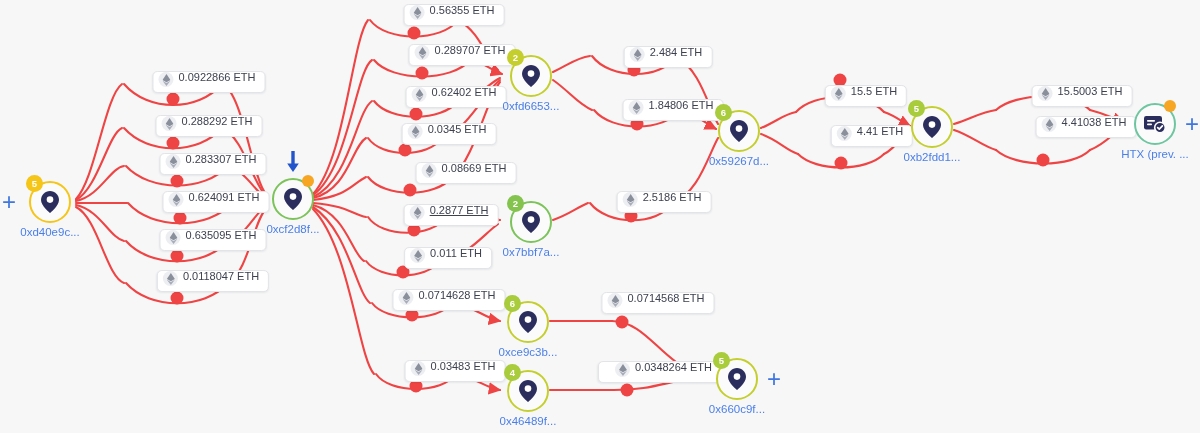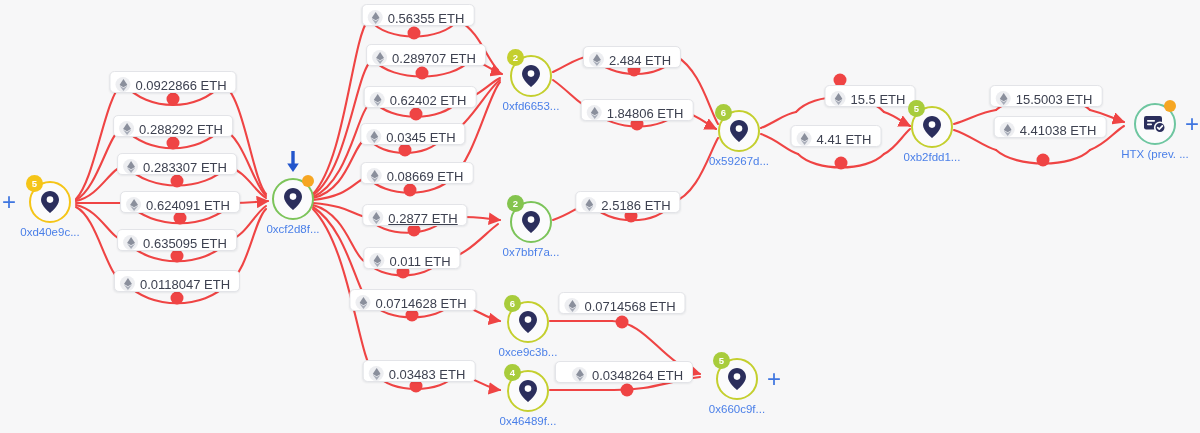--- a/index.html
+++ b/index.html
@@ -22,33 +22,34 @@
     left: 0;
     top: 0;
     width: 1200px;
     height: 433px;
   }
 
   
   .amt {
     position: absolute;
     display: flex;
-    align-items: flex-end;
+    align-items: flex-start;
     gap: 5px;
     height: 22px;
     padding: 0 9px 0 5px;
     background: #ffffff;
     border: 1px solid #e3e4e8;
     border-radius: 5px;
     box-shadow: 0 1px 2px rgba(16,24,40,.07);
-    font-size: 13px;
+    font-size: 11px;
     color: #3d4150;
     white-space: nowrap;
     transform: translate(-50%, -50%);
     box-sizing: border-box;
+    margin-left: 36px;
   }
   .amt .eth-badge {
     width: 15px;
     height: 15px;
     border-radius: 50%;
     background: #edeef1;
     display: flex;
     align-items: center;
     justify-content: center;
     flex: 0 0 auto;
@@ -373,21 +374,21 @@
       </div>
       <div class="amt" style="left: 413px; top: 134px;">
         <span class="eth-badge">
           <svg width="8" height="12" viewBox="0 0 8 12" aria-hidden="true">
   <path d="M4 0 L8 6 L4 8.3 L0 6 Z" fill="#8a8f9c"></path>
   <path d="M4 9.1 L8 6.8 L4 12 L0 6.8 Z" fill="#a8adb9"></path>
 </svg>
         </span>
         <span class="amt-text">0.0345 ETH</span>
       </div>
-      <div class="amt" style="left: 417px; top: 173px;">
+      <div class="amt" style="left: 430px; top: 173px;">
         <span class="eth-badge">
           <svg width="8" height="12" viewBox="0 0 8 12" aria-hidden="true">
   <path d="M4 0 L8 6 L4 8.3 L0 6 Z" fill="#8a8f9c"></path>
   <path d="M4 9.1 L8 6.8 L4 12 L0 6.8 Z" fill="#a8adb9"></path>
 </svg>
         </span>
         <span class="amt-text">0.08669 ETH</span>
       </div>
       <div class="amt" style="left: 415px; top: 215px; text-decoration: underline;">
         <span class="eth-badge">
@@ -463,21 +464,21 @@
       </div>
       <div class="amt" style="left: 624px; top: 372px; padding-left: 16px;">
         <span class="eth-badge">
           <svg width="8" height="12" viewBox="0 0 8 12" aria-hidden="true">
   <path d="M4 0 L8 6 L4 8.3 L0 6 Z" fill="#8a8f9c"></path>
   <path d="M4 9.1 L8 6.8 L4 12 L0 6.8 Z" fill="#a8adb9"></path>
 </svg>
         </span>
         <span class="amt-text">0.0348264 ETH</span>
       </div>
-      <div class="amt" style="left: 870px; top: 96px;">
+      <div class="amt" style="left: 830px; top: 96px;">
         <span class="eth-badge">
           <svg width="8" height="12" viewBox="0 0 8 12" aria-hidden="true">
   <path d="M4 0 L8 6 L4 8.3 L0 6 Z" fill="#8a8f9c"></path>
   <path d="M4 9.1 L8 6.8 L4 12 L0 6.8 Z" fill="#a8adb9"></path>
 </svg>
         </span>
         <span class="amt-text">15.5 ETH</span>
       </div>
       <div class="amt" style="left: 836px; top: 136px;">
         <span class="eth-badge">

